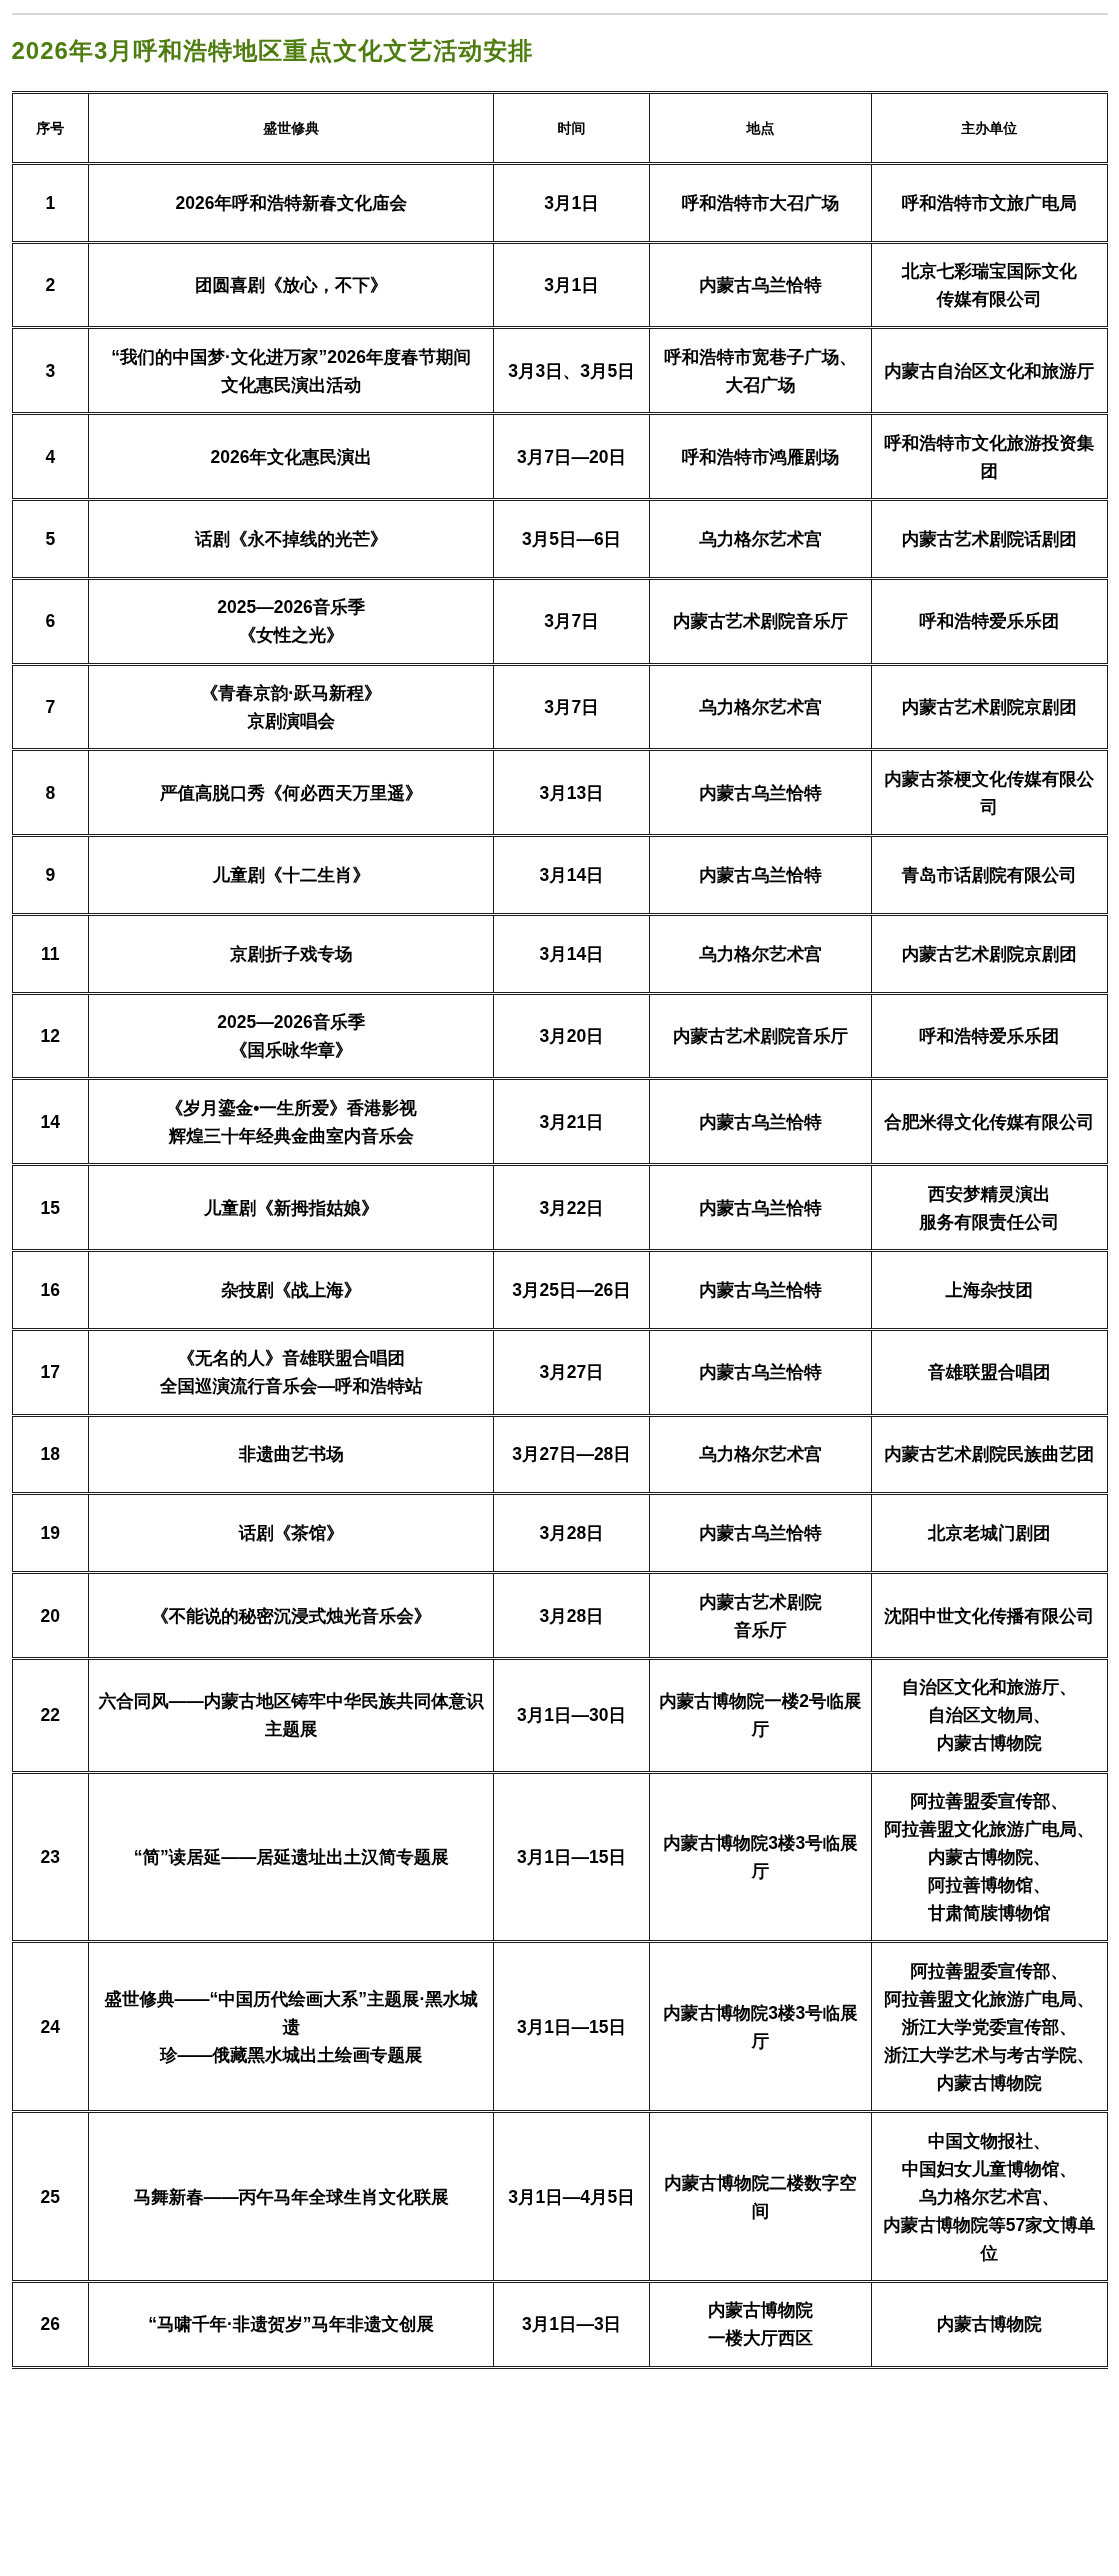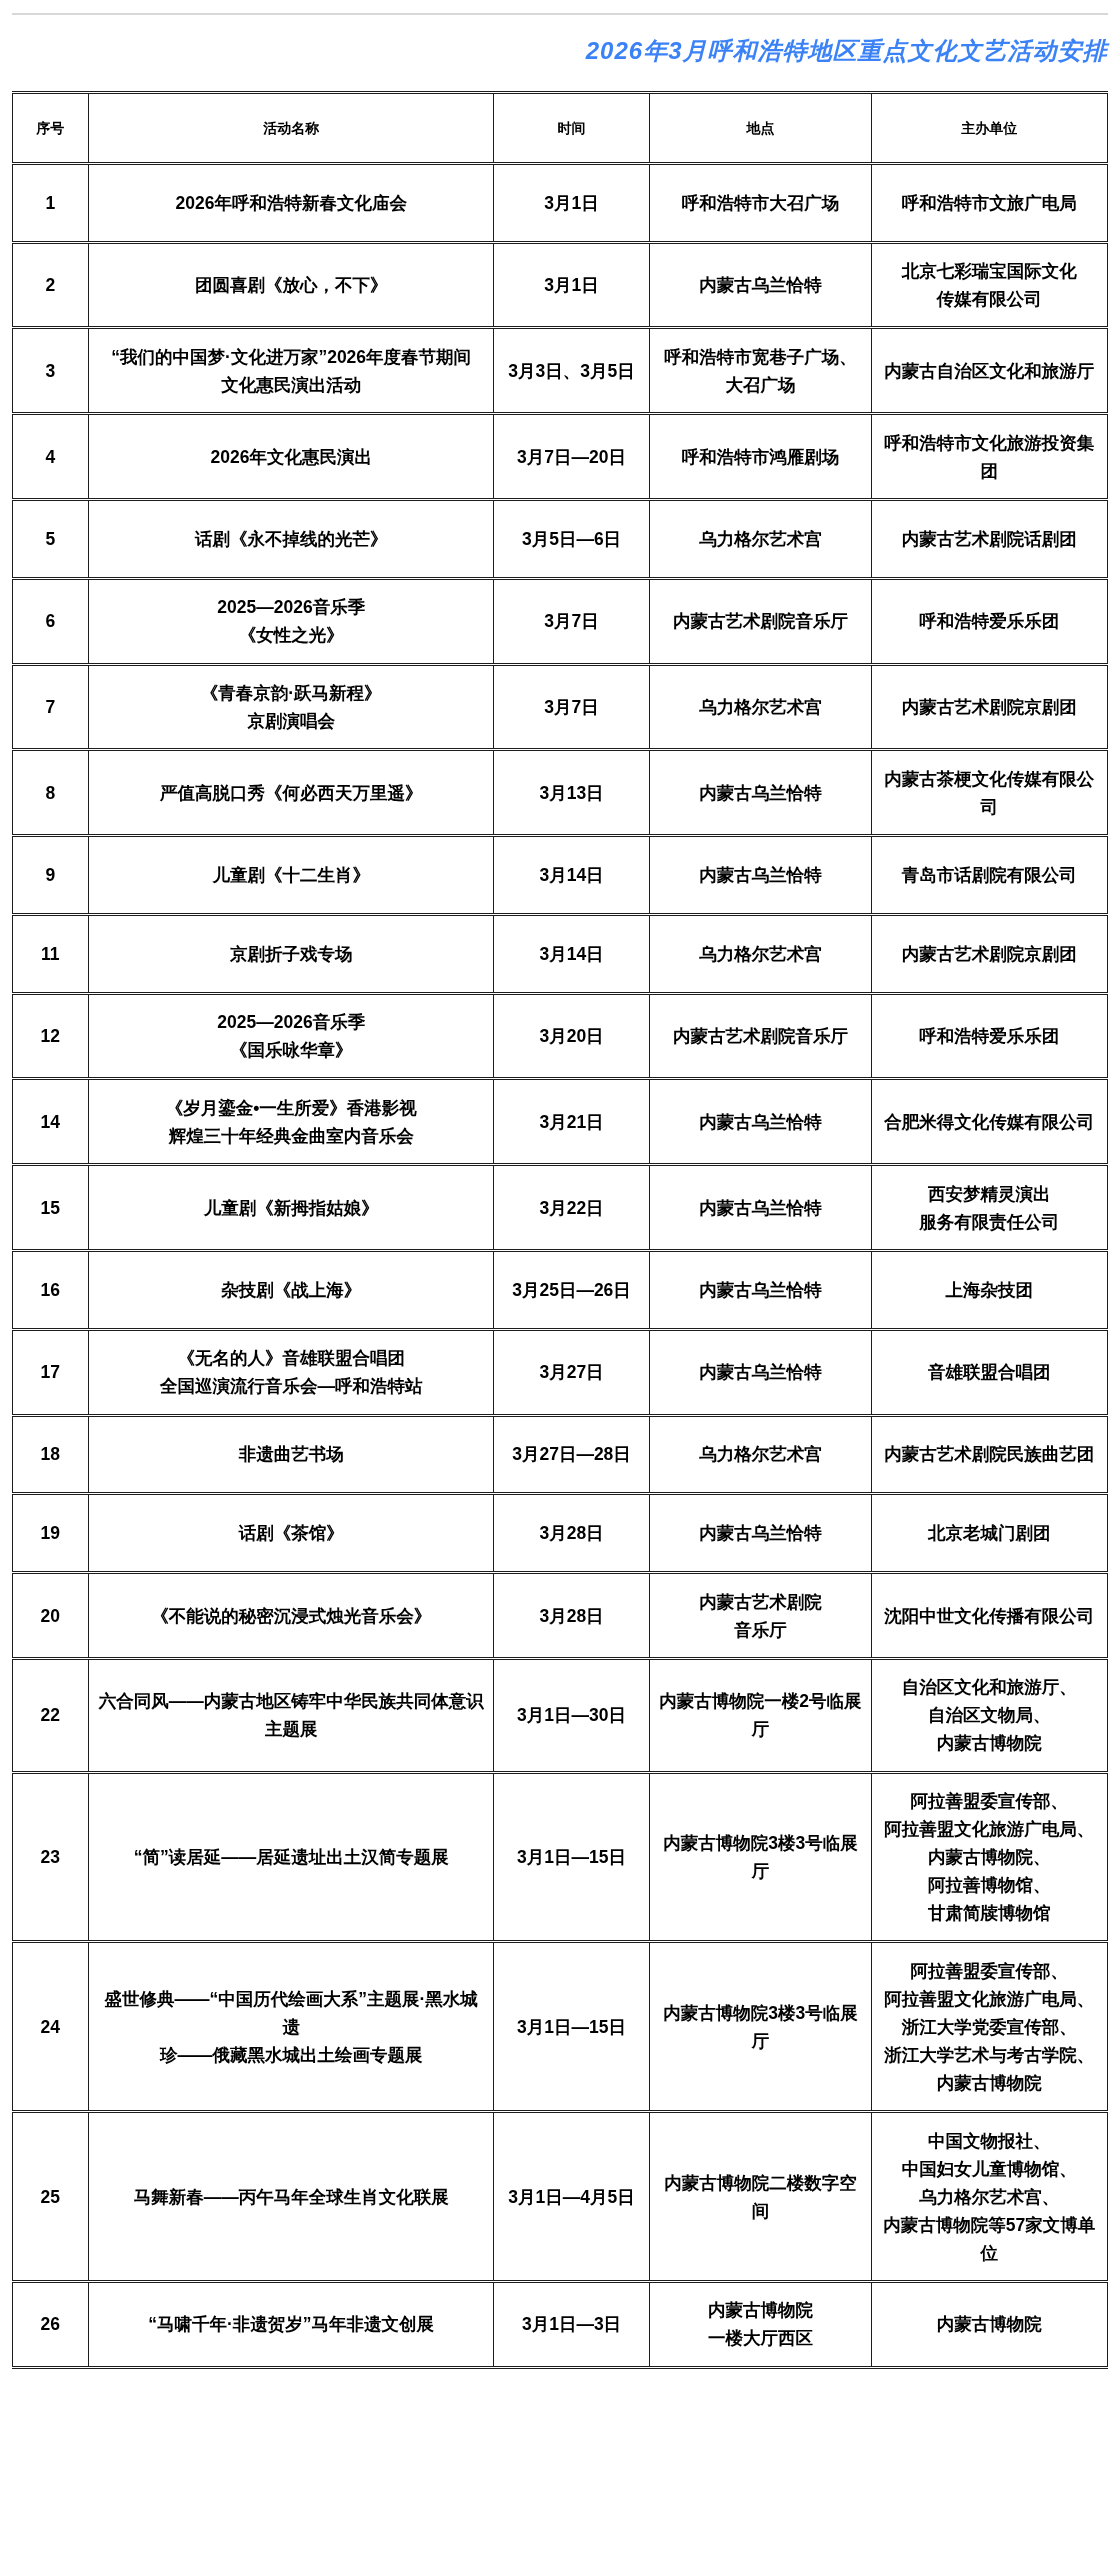--- a/index.html
+++ b/index.html
@@ -19,27 +19,26 @@
     margin: 0 auto;
     padding-top: 13.4px;
   }
   .top-rule {
     height: 1.5px;
     background: #d8d8d8;
     width: 100%;
     margin-bottom: 20.6px;
   }
   .doc-title {
-    text-align: right;
+    text-align: left;
     font-size: 24px;
     font-weight: 700;
     letter-spacing: 1px;
     margin: 0 0 24px 0;
-    color: #3b82f6;
-    font-style: italic;
+    color: #4d7c0f;
   }
   table.schedule {
     width: 100%;
     border-collapse: collapse;
     table-layout: fixed;
   }
   table.schedule col.c-no   { width: 7%; }
   table.schedule col.c-name { width: 37%; }
   table.schedule col.c-time { width: 14.2%; }
   table.schedule col.c-venue{ width: 20.3%; }
@@ -86,21 +85,21 @@
     <colgroup>
       <col class="c-no">
         <col class="c-name">
         <col class="c-time">
         <col class="c-venue">
         <col class="c-org">
     </colgroup>
     <thead>
       <tr>
         <th>序号</th>
-        <th>活动名称</th>
+        <th>盛世修典</th>
         <th>时间</th>
         <th>地点</th>
         <th>主办单位</th>
       </tr>
     </thead>
     <tbody>
         <tr>
           <td class="cell-no">1</td>
           <td>2026年呼和浩特新春文化庙会</td>
           <td>3月1日</td>

